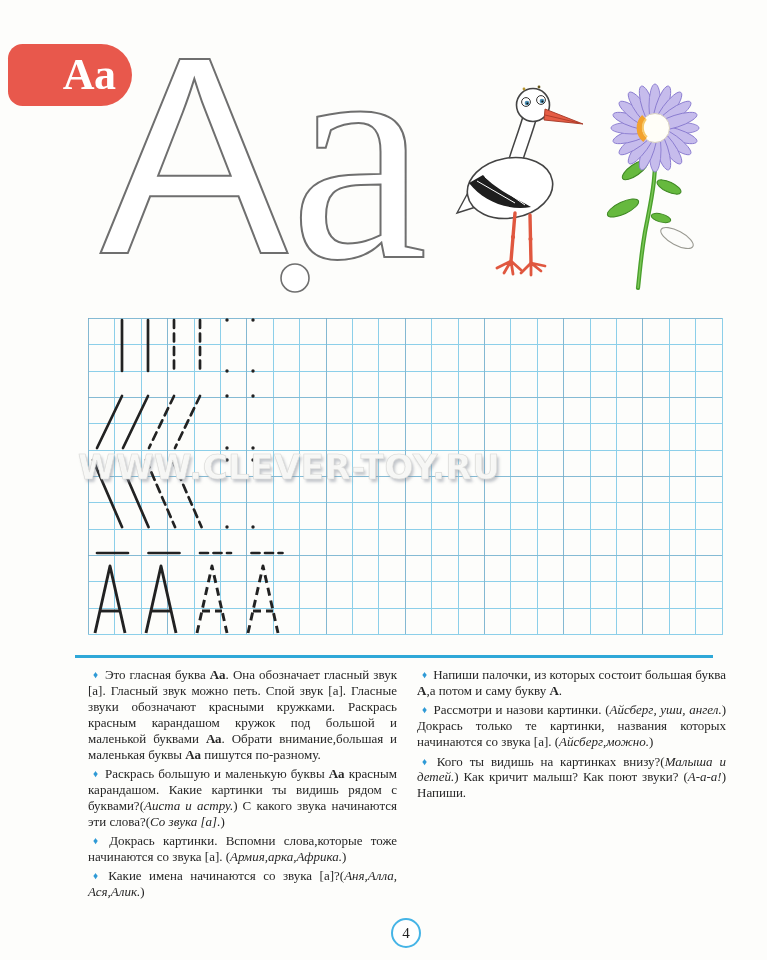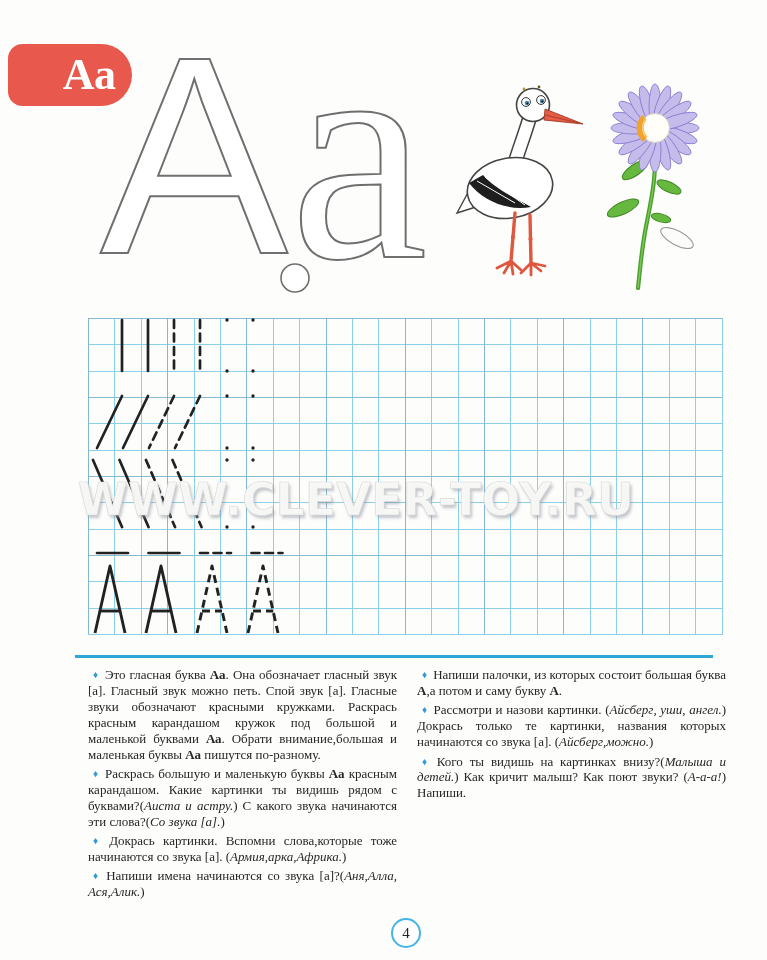--- a/index.html
+++ b/index.html
@@ -34,22 +34,22 @@
     border-right:1px solid #8ccfe9;border-bottom:1px solid #8ccfe9;
   }
   .strokes-svg{position:absolute;left:88px;top:318px;}
   .strokes-svg .solid{stroke:#222;stroke-width:2.7;fill:none;stroke-linecap:round;}
   .strokes-svg .dashed{stroke:#222;stroke-width:2.7;fill:none;stroke-linecap:round;stroke-dasharray:8 5.5;}
   .strokes-svg .lA{stroke:#222;stroke-width:2.9;fill:none;stroke-linejoin:round;}
   .strokes-svg .lAd{stroke:#222;stroke-width:2.9;fill:none;stroke-linejoin:round;stroke-dasharray:8 5;}
   .strokes-svg .dot{fill:#222;}
   
   .watermark{
-    position:absolute;left:78px;top:473px;width:640px;
-    font-family:"DejaVu Sans",sans-serif;font-weight:bold;font-size:45px;
+    position:absolute;left:78px;top:447px;width:640px;
+    font-family:"DejaVu Sans",sans-serif;font-weight:bold;font-size:34px;
     letter-spacing:.5px;color:rgba(250,250,248,.95);
     -webkit-text-stroke:.6px #dcdcda;
     text-shadow:2px 3px 3px rgba(140,146,158,.5), 0 0 1px rgba(185,185,185,.6);
     white-space:nowrap;pointer-events:none;
   }
   
   .divider{position:absolute;left:75px;top:655px;width:638px;height:3px;background:#2fa8d8;}
   .instructions{
     position:absolute;left:88px;top:667px;width:638px;height:252px;
     column-count:2;column-gap:20px;column-fill:auto;
@@ -199,21 +199,21 @@
   </svg>
 
 <div class="watermark">WWW.CLEVER-TOY.RU</div>
 
 <div class="divider"></div>
 
 <div class="instructions" id="instructions">
     <p><span class="bullet">♦</span><span>Это гласная буква </span><b>Аа</b><span>. Она обозначает гласный звук [а]. Гласный звук можно петь. Спой звук [а]. Гласные звуки обозначают красными кружками. Раскрась красным карандашом кружок под большой и маленькой буквами </span><b>Аа</b><span>. Обрати внимание,большая и маленькая буквы </span><b>Аа</b><span> пишутся по-разному.</span></p>
     <p><span class="bullet">♦</span><span>Раскрась большую и маленькую буквы </span><b>Аа</b><span> красным карандашом. Какие картинки ты видишь рядом с буквами?(</span><i>Аиста и астру.</i><span>) С какого звука начинаются эти слова?(</span><i>Со звука [а].</i><span>)</span></p>
     <p><span class="bullet">♦</span><span>Докрась картинки. Вспомни слова,которые тоже начинаются со звука [а]. (</span><i>Армия,арка,Африка.</i><span>)</span></p>
-    <p><span class="bullet">♦</span><span>Напиши имена начинаются со звука [а]?(</span><i>Аня,Алла, Ася,Алик.</i><span>)</span></p>
+    <p><span class="bullet">♦</span><span>Какие имена начинаются со звука [а]?(</span><i>Аня,Алла, Ася,Алик.</i><span>)</span></p>
     <p><span class="bullet">♦</span><span>Напиши палочки, из которых состоит большая буква </span><b>А</b><span>,а потом  и саму букву </span><b>А</b><span>.</span></p>
     <p><span class="bullet">♦</span><span>Рассмотри и назови картинки. (</span><i>Айсберг, уши, ангел.</i><span>) Докрась только те картинки, названия которых начинаются со звука [а]. (</span><i>Айсберг,можно.</i><span>)</span></p>
     <p><span class="bullet">♦</span><span>Кого ты видишь на картинках внизу?(</span><i>Малыша и детей.</i><span>) Как кричит малыш? Как поют звуки? (</span><i>А-а-а!</i><span>) Напиши.</span></p>
   </div>
 
 <div class="pagenum">
   <span>4</span>
 </div>
 
 </body></html>

